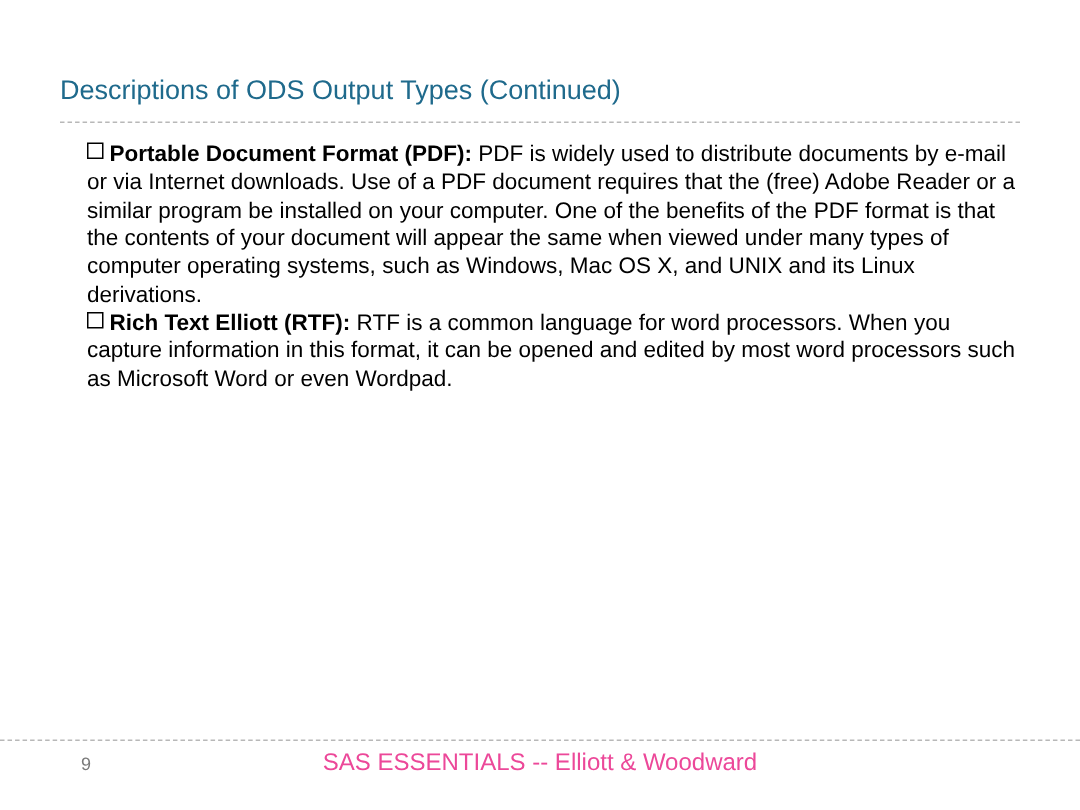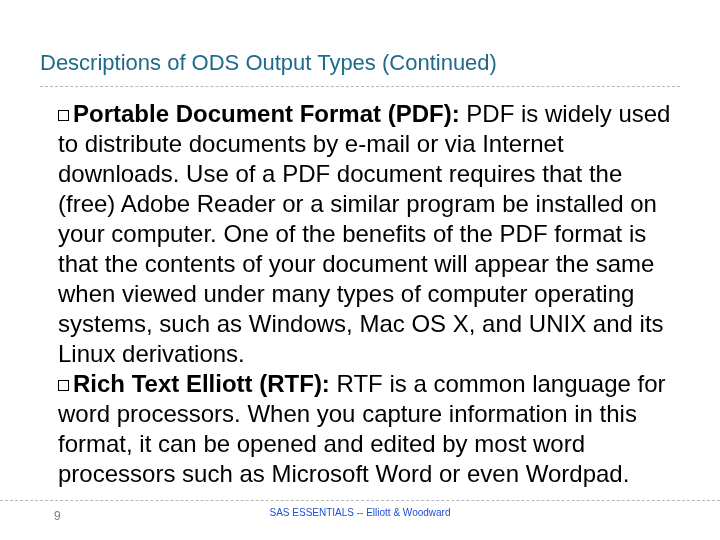--- a/index.html
+++ b/index.html
@@ -9,29 +9,29 @@
     background: #fff;
     font-family: Arial, Helvetica, sans-serif;
     position: relative;
     overflow: hidden;
   }
   .slide {
     padding: 50px 40px 0 40px;
   }
   .title {
     color: #1f6a8c;
-    font-size: 22px;
+    font-size: 18px;
     font-weight: 400;
     padding-bottom: 10px;
     border-bottom: 1px dashed #b8b8b8;
     margin-bottom: 12px;
   }
   .body-text {
     color: #000;
-    font-size: 24px;
+    font-size: 15px;
     line-height: 1.25;
     padding-left: 18px;
   }
   .bullet {
     display: inline-block;
     width: 11px;
     height: 11px;
     border: 1.5px solid #000;
     margin-right: 4px;
     vertical-align: baseline;
@@ -49,22 +49,22 @@
   }
   .page-num {
     position: absolute;
     left: 54px;
     top: 8px;
     font-size: 12px;
     color: #7a7a7a;
   }
   .footer-text {
     text-align: center;
-    font-size: 10px;
-    color: #1d4ed8;
+    font-size: 16px;
+    color: #ec4899;
   }
 </style>
 </head>
 <body>
 
 <div class="slide">
   <h1 class="title">Descriptions of ODS Output Types (Continued)</h1>
 
   <div class="body-text">
     <span class="bullet"></span><span class="bold">Portable Document Format (PDF):</span><span> PDF is widely used to distribute documents by e-mail or via Internet downloads. Use of a PDF document requires that the (free) Adobe Reader or a similar program be installed on your computer. One of the benefits of the PDF format is that the contents of your document will appear the same when viewed under many types of computer operating systems, such as Windows, Mac OS X, and UNIX and its Linux derivations.</span><br>

